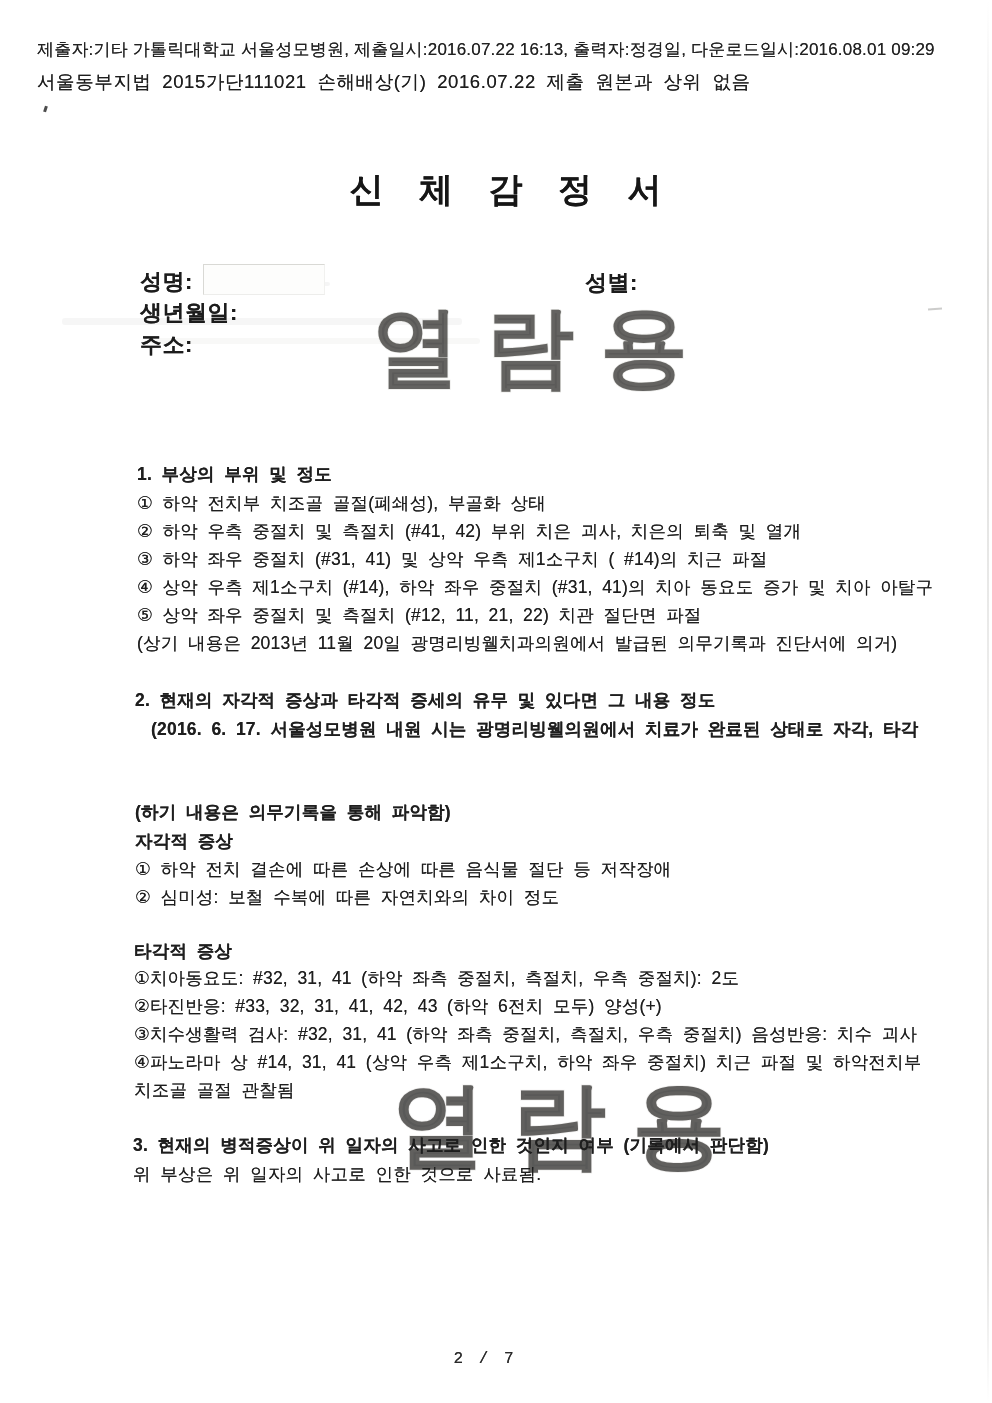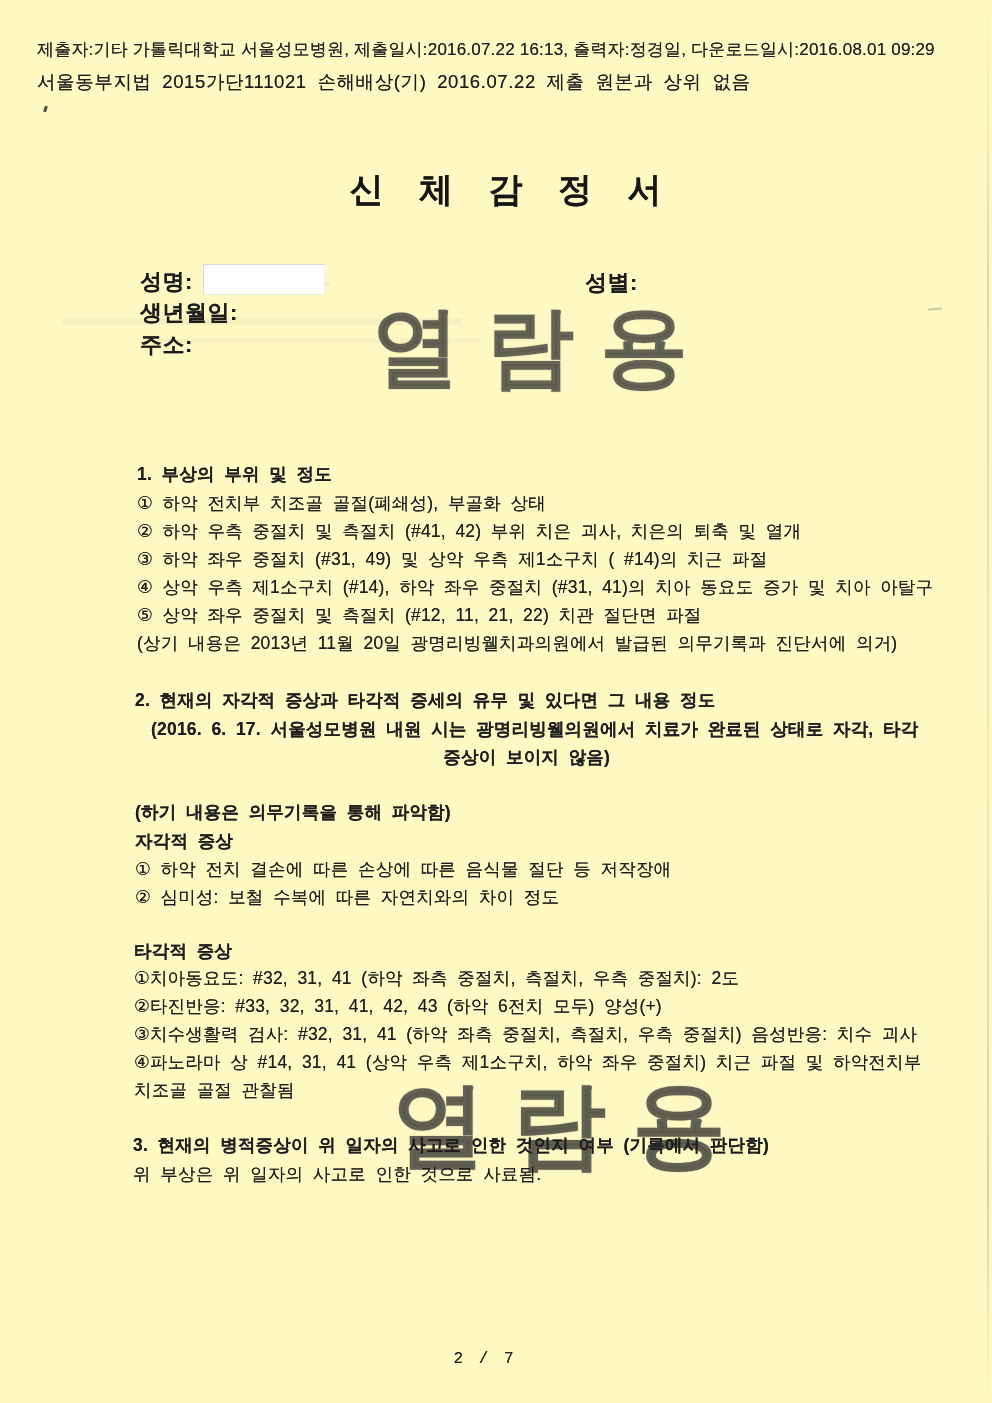--- a/index.html
+++ b/index.html
@@ -1,20 +1,20 @@
 <!DOCTYPE html>
 <html><head>
 <meta charset="utf-8">
 <style>
   html,body{margin:0;padding:0;background:#d9d9d9;}
   .page{
     position:relative;
     width:992px;height:1403px;
     margin:0 auto;
-    background:#fef9c3;
+    background:#ffffff;
     overflow:hidden;
     font-family:"Liberation Sans","DejaVu Sans",sans-serif;
     color:#1f1f1f;
     text-shadow:0 0 0.4px rgba(25,25,25,0.75);
   }
   .meta{position:absolute;left:37px;top:38px;font-size:17px;letter-spacing:0.2px;white-space:nowrap;color:#222;}
   .meta2{position:absolute;left:37px;top:69px;font-size:18.5px;word-spacing:5px;letter-spacing:0.6px;white-space:nowrap;color:#1d1d1d;}
   .doc-title{position:absolute;left:16px;top:167px;width:100%;text-align:center;
     font-size:34px;font-weight:bold;letter-spacing:13px;color:#161616;}
   .fieldrow{position:absolute;font-size:22px;font-weight:bold;letter-spacing:0.5px;color:#1c1c1c;}
@@ -82,30 +82,29 @@
   <div class="redact-name"></div>
   <div class="fieldrow f-gender">성별:</div>
   <div class="fieldrow f-birth">생년월일:</div>
   <div class="fieldrow f-addr">주소:</div>
 
 
   <div class="txt b s1h">1. 부상의 부위 및 정도</div>
   <div class="s1items">
     <div class="txt">① 하악 전치부 치조골 골절(폐쇄성), 부골화 상태</div>
     <div class="txt">② 하악 우측 중절치 및 측절치 (#41, 42) 부위 치은 괴사, 치은의 퇴축 및 열개</div>
-    <div class="txt">③ 하악 좌우 중절치 (#31, 49) 및 상악 우측 제1소구치 ( #14)의 치근 파절</div>
+    <div class="txt">③ 하악 좌우 중절치 (#31, 41) 및 상악 우측 제1소구치 ( #14)의 치근 파절</div>
     <div class="txt">④ 상악 우측 제1소구치 (#14), 하악 좌우 중절치 (#31, 41)의 치아 동요도 증가 및 치아 아탈구</div>
     <div class="txt">⑤ 상악 좌우 중절치 및 측절치 (#12, 11, 21, 22) 치관 절단면 파절</div>
     <div class="txt">(상기 내용은 2013년 11월 20일 광명리빙웰치과의원에서 발급된 의무기록과 진단서에 의거)</div>
   </div>
 
   <div class="txt b s2h">2. 현재의 자각적 증상과 타각적 증세의 유무 및 있다면 그 내용 정도</div>
   <div class="s2note">
     <div class="txt sb indent">(2016. 6. 17. 서울성모병원 내원 시는 광명리빙웰의원에서 치료가 완료된 상태로 자각, 타각</div>
-    <div class="txt sb">증상이 보이지 않음)</div>
   </div>
   <div class="txt b recnote">(하기 내용은 의무기록을 통해 파악함)</div>
 
   <div class="txt b subjh">자각적 증상</div>
   <div class="subjitems">
     <div class="txt">① 하악 전치 결손에 따른 손상에 따른 음식물 절단 등 저작장애</div>
     <div class="txt">② 심미성: 보철 수복에 따른 자연치와의 차이 정도</div>
   </div>
 
   <div class="txt b objh">타각적 증상</div>

